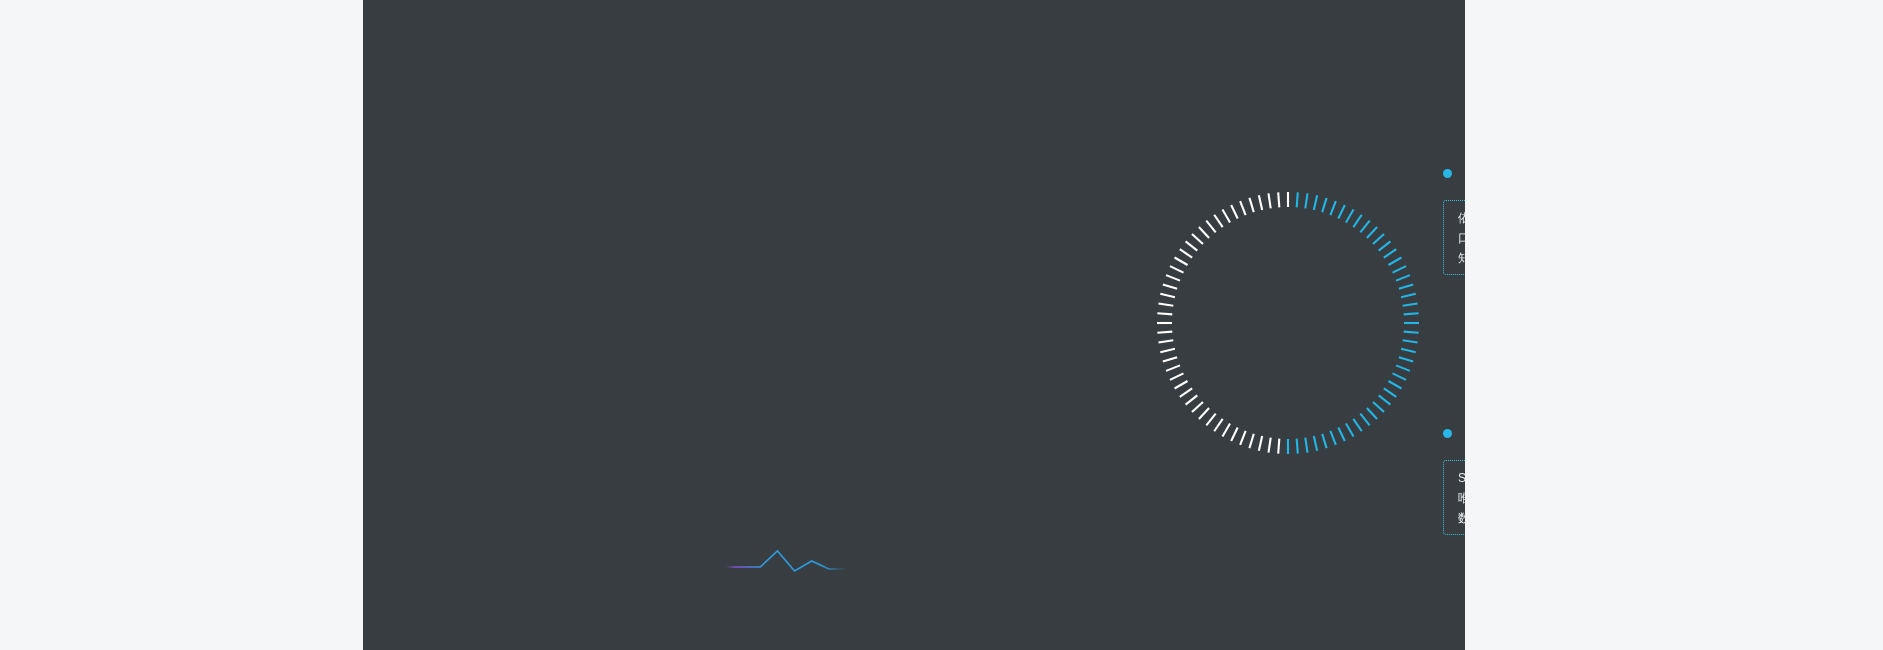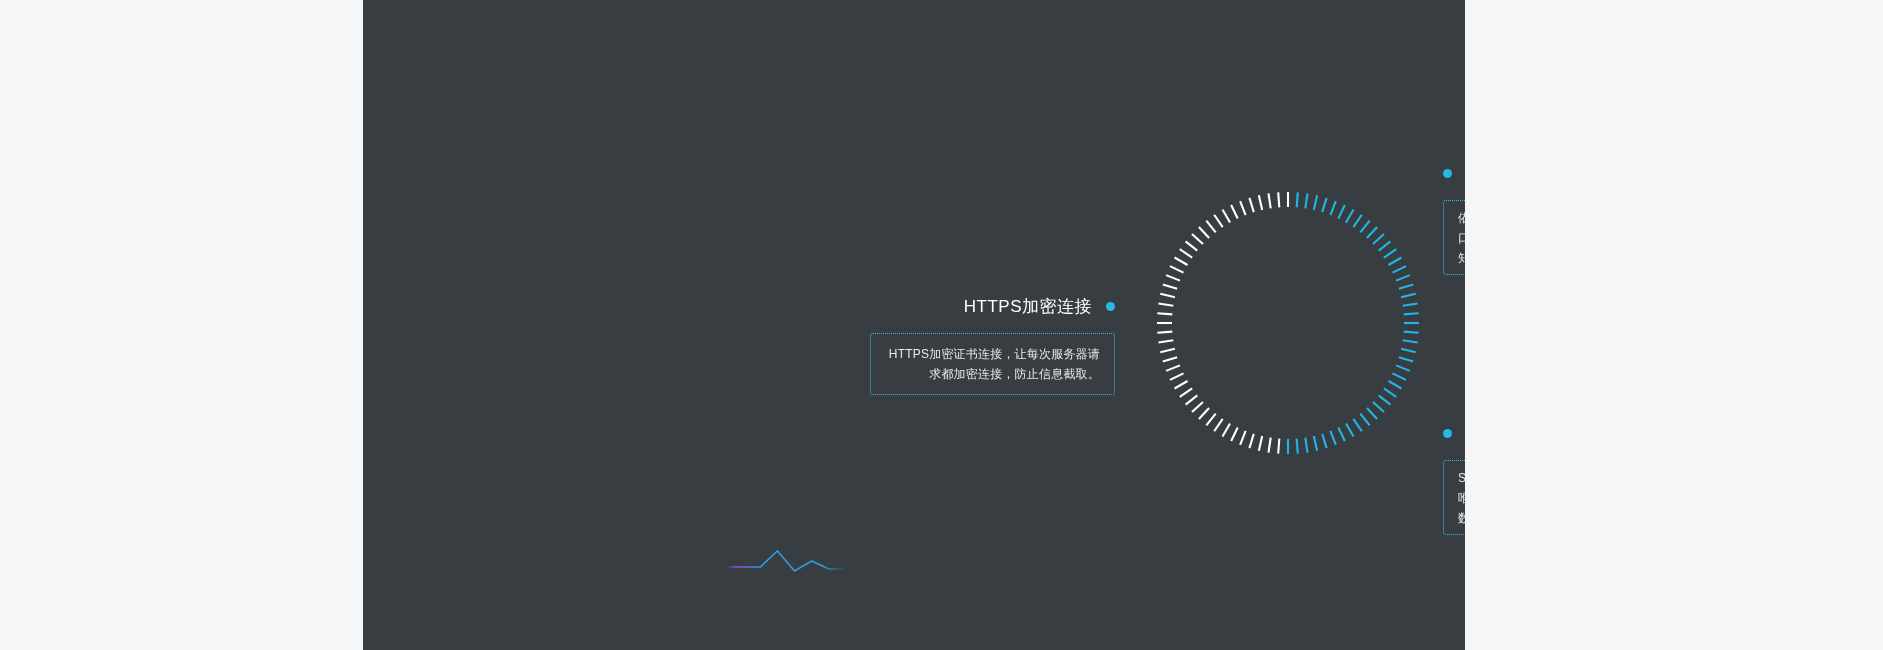--- a/index.html
+++ b/index.html
@@ -234,29 +234,20 @@
   <div class="feature" id="feature-slb">
     <div class="feature-head">
       <span class="bullet"></span>
 
     </div>
     <div class="feature-box">
       <span class="feature-text">SLB连接动态转发。控制服务器连接的唯一入口，且做高度安全防护，将客户数据隔离在安全内网中。</span>
     </div>
   </div>
 
-  <div class="feature" id="feature-https">
-    <div class="feature-head rtl">
-      <span class="bullet"></span>
-      <span class="feature-title">HTTPS加密连接</span>
-    </div>
-    <div class="feature-box">
-      <span class="feature-text">HTTPS加密证书连接，让每次服务器请求都加密连接，防止信息截取。</span>
-    </div>
-  </div>
 
   <svg id="sparkline" viewBox="0 0 120 80" preserveAspectRatio="none">
     <defs>
       <linearGradient id="sparkGrad" x1="0" y1="0" x2="1" y2="0">
         <stop offset="0%" stop-color="#8a4fd8" stop-opacity="0"></stop>
         <stop offset="8%" stop-color="#8a4fd8" stop-opacity="1"></stop>
         <stop offset="30%" stop-color="#2f9ae0" stop-opacity="1"></stop>
         <stop offset="80%" stop-color="#2f9ae0" stop-opacity="1"></stop>
         <stop offset="100%" stop-color="#2f9ae0" stop-opacity="0"></stop>
       </linearGradient>

